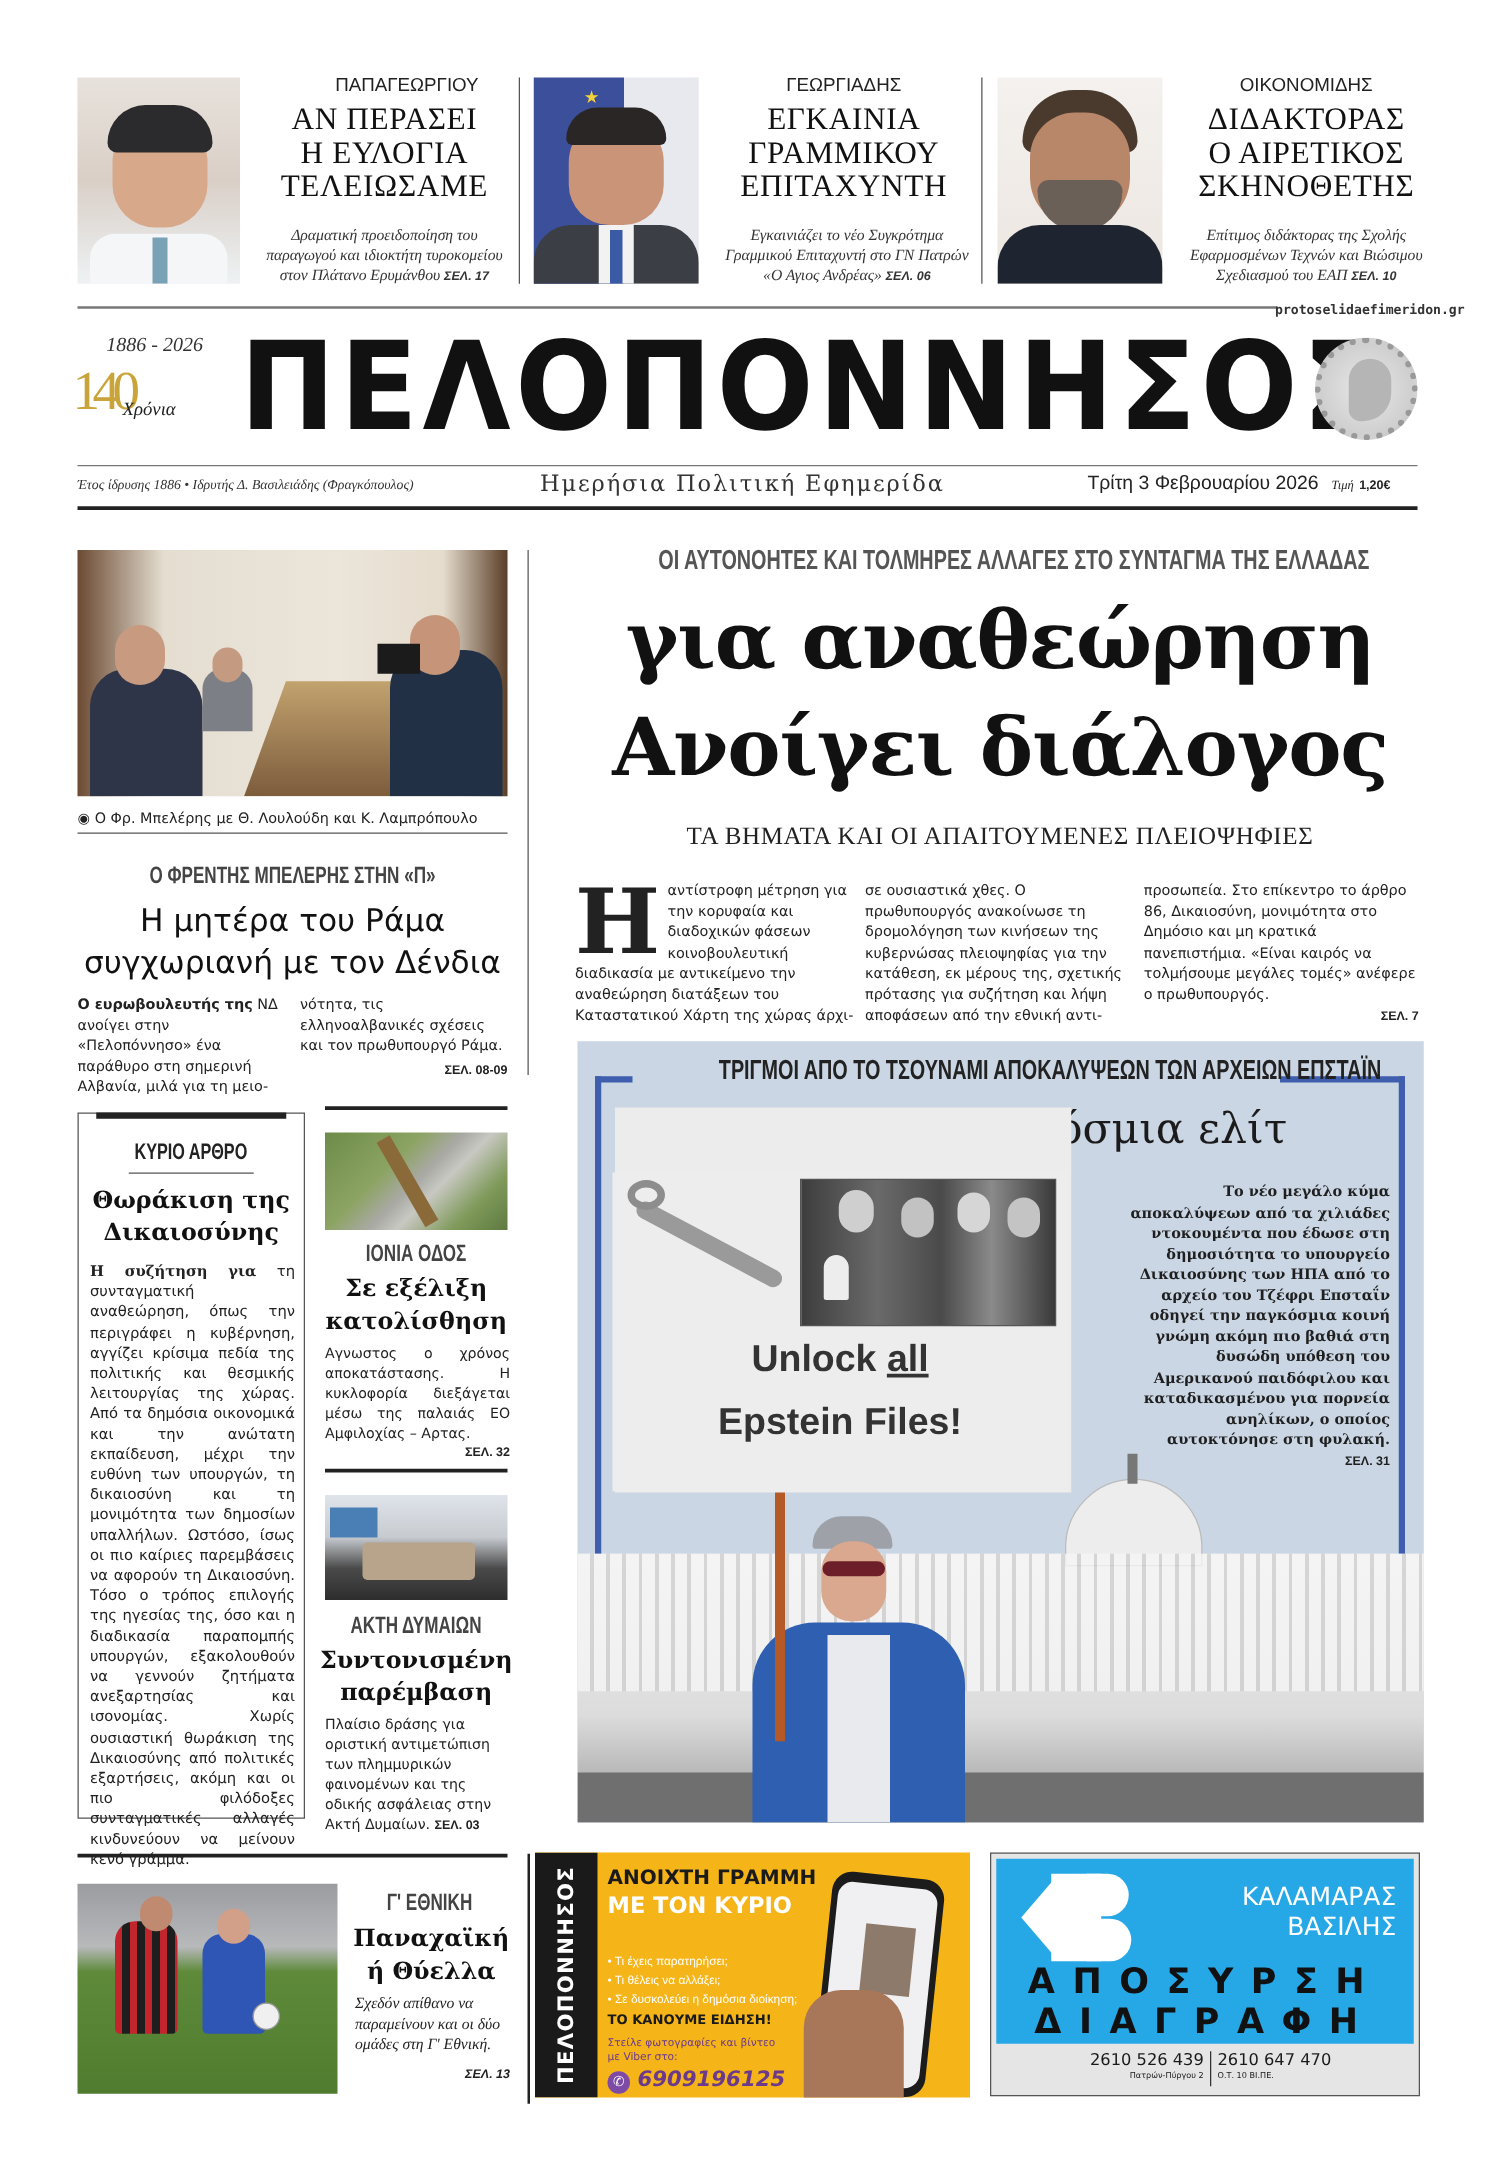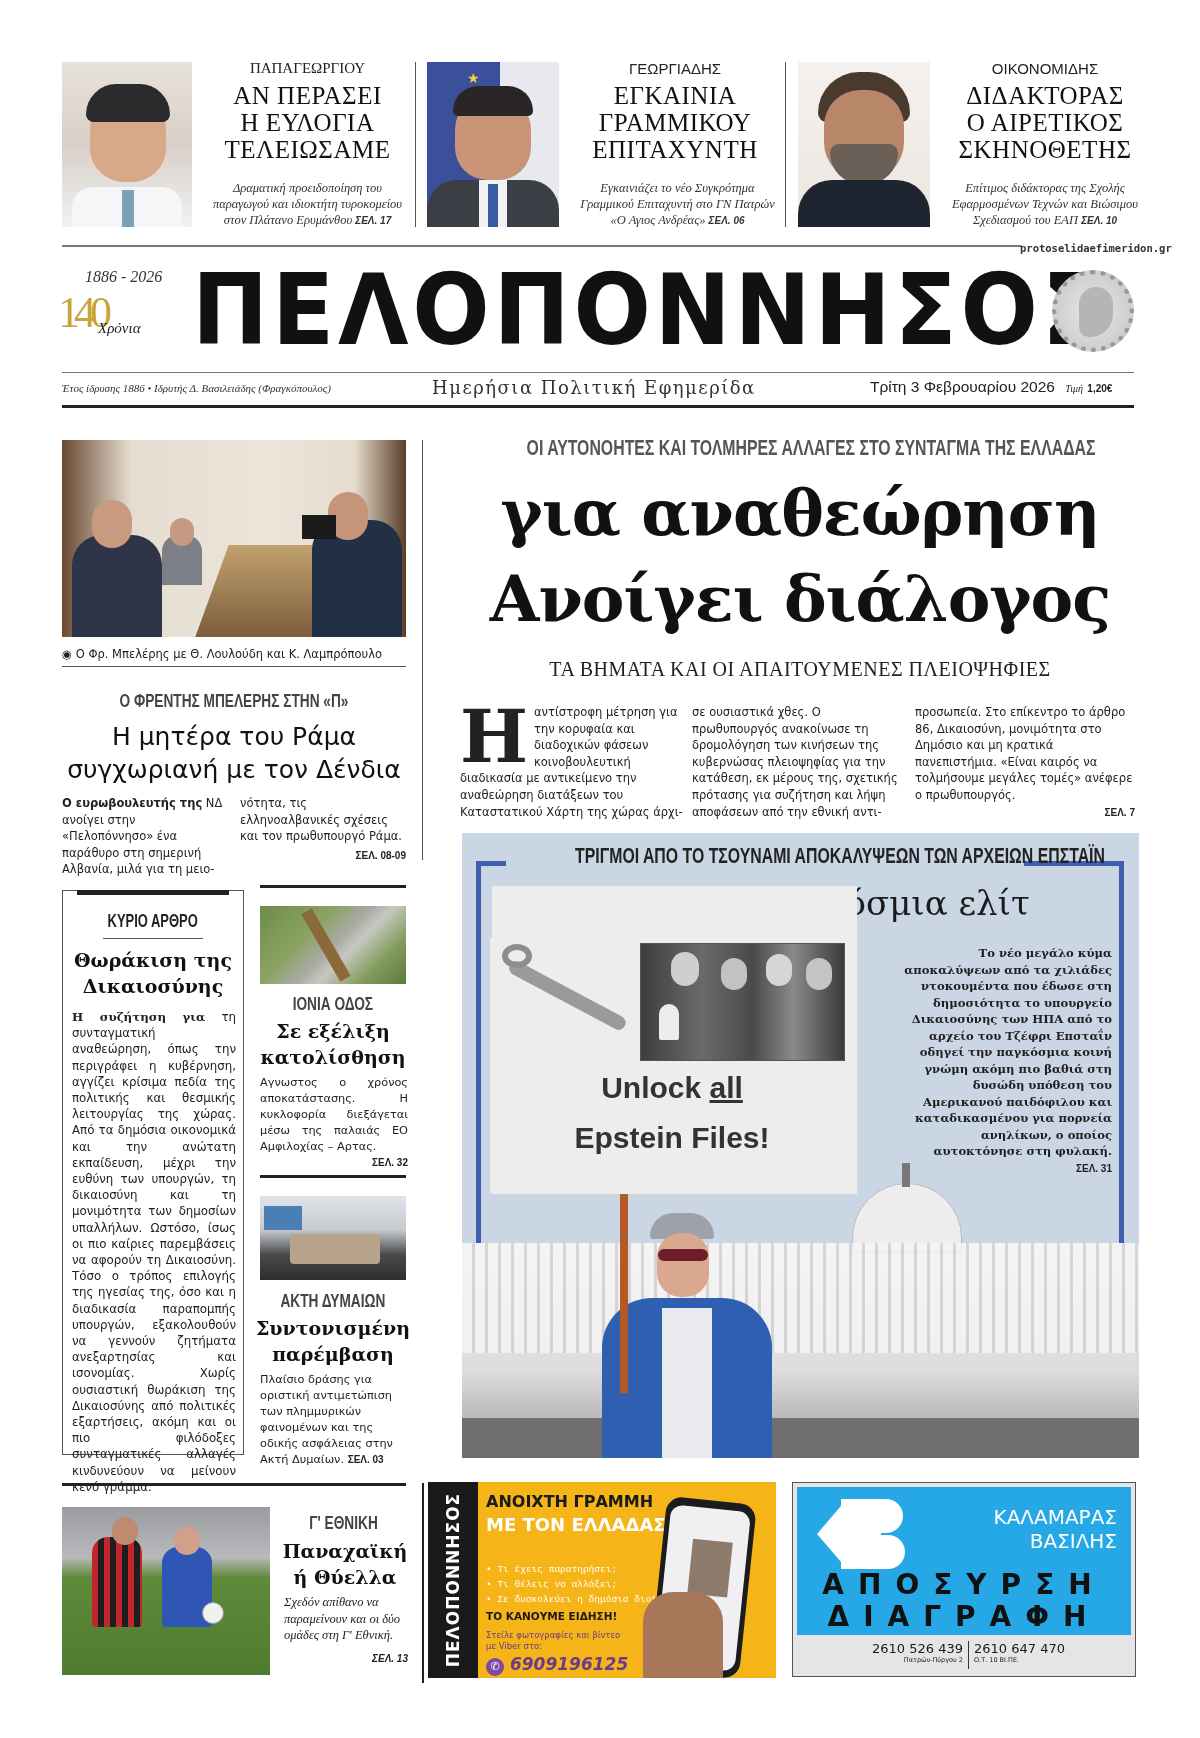--- a/index.html
+++ b/index.html
@@ -19,21 +19,21 @@
 <body>
 
 <div>
 
   <div class="abs photo" style="left:62px;top:62px;width:130px;height:165px;background:linear-gradient(180deg,#e8e2dc 0%,#d9cfc7 50%,#eef2f4 100%);">
     <div style="position:absolute;left:28px;top:30px;width:76px;height:90px;border-radius:40px 40px 36px 36px;background:#d8a88a;"></div>
     <div style="position:absolute;left:24px;top:22px;width:84px;height:38px;border-radius:40px 40px 10px 10px;background:#2b2a2c;"></div>
     <div style="position:absolute;left:10px;top:125px;width:110px;height:40px;background:#f4f6f8;border-radius:20px 20px 0 0;"></div>
     <div style="position:absolute;left:60px;top:128px;width:12px;height:37px;background:#7aa2b6;"></div>
   </div>
-  <div class="abs kicker" style="left:205px;top:60px;width:205px;font-family:Liberation Serif, serif;">ΠΑΠΑΓΕΩΡΓΙΟΥ</div>
+  <div class="abs kicker" style="left:223px;top:60px;width:205px;">ΠΑΠΑΓΕΩΡΓΙΟΥ</div>
   <div class="abs teaser-title" style="left:200px;top:82px;width:215px;">
     <div>ΑΝ ΠΕΡΑΣΕΙ</div>
     <div>Η ΕΥΛΟΓΙΑ</div>
     <div>ΤΕΛΕΙΩΣΑΜΕ</div>
   </div>
   <div class="abs teaser-sub" style="left:205px;top:180px;width:205px;">
     <span>Δραματική προειδοποίηση του παραγωγού και ιδιοκτήτη τυροκομείου στον Πλάτανο Ερυμάνθου</span>
     <span class="sel">ΣΕΛ. 17</span>
   </div>
   <div class="vrule" style="left:415px;top:62px;height:165px;"></div>
@@ -273,22 +273,22 @@
 <div class="abs" style="left:284px;top:1594px;width:124px;font-family:'Liberation Serif',serif;font-style:italic;font-size:12.5px;line-height:16.5px;color:#222;">
   <span>Σχεδόν απίθανο να παραμείνουν και οι δύο ομάδες στη Γ' Εθνική.</span>
   <div style="text-align:right;margin-top:6px;"><span class="sel">ΣΕΛ. 13</span></div>
 </div>
 
 <div class="abs" style="left:428px;top:1482px;width:348px;height:196px;background:#f5b417;overflow:hidden;">
   <div class="abs" style="left:0;top:0;width:50px;height:196px;background:#1a1a1a;">
     <div class="abs" style="left:25px;top:98px;transform:translate(-50%,-50%) rotate(-90deg);font-family:'DejaVu Sans',sans-serif;font-weight:bold;font-size:17px;color:#fff;white-space:nowrap;letter-spacing:1px;">ΠΕΛΟΠΟΝΝΗΣΟΣ</div>
   </div>
   <div class="abs" style="left:58px;top:10px;font-family:'DejaVu Sans',sans-serif;font-weight:bold;font-size:16px;color:#1a1a1a;">ΑΝΟΙΧΤΗ ΓΡΑΜΜΗ</div>
-  <div class="abs" style="left:58px;top:32px;font-family:'DejaVu Sans',sans-serif;font-weight:bold;font-size:18px;color:#ffffff;">ΜΕ ΤΟΝ ΕΛΛΑΔΑΣ</div>
-  <div class="abs" style="left:58px;top:80px;font-family:Liberation Mono, monospace;font-size:9.5px;line-height:15px;color:#fff;">
+  <div class="abs" style="left:58px;top:32px;font-family:'DejaVu Sans',sans-serif;font-weight:bold;font-size:18px;color:#ffffff;">ΜΕ ΤΟΝ ΚΥΡΙΟ</div>
+  <div class="abs" style="left:58px;top:80px;font-family:Liberation Sans, sans-serif;font-size:9.5px;line-height:15px;color:#fff;">
     <div>• <span>Τι έχεις παρατηρήσει;</span></div>
     <div>• <span>Τι θέλεις να αλλάξει;</span></div>
     <div>• <span>Σε δυσκολεύει η δημόσια διοίκηση;</span></div>
   </div>
   <div class="abs" style="left:58px;top:128px;font-family:'DejaVu Sans',sans-serif;font-weight:bold;font-size:10.5px;color:#1a1a1a;">ΤΟ ΚΑΝΟΥΜΕ ΕΙΔΗΣΗ!</div>
   <div class="abs" style="left:58px;top:148px;width:140px;font-family:'DejaVu Sans',sans-serif;font-size:8.5px;line-height:11px;color:#6b3a8a;">Στείλε φωτογραφίες και βίντεο με Viber στο:</div>
   <div class="abs" style="left:58px;top:172px;font-family:'DejaVu Sans',sans-serif;font-weight:bold;font-style:italic;font-size:17px;color:#6b3a8a;">
     <span style="display:inline-block;width:18px;height:18px;border-radius:50%;background:#7d4aa5;color:#fff;font-size:11px;text-align:center;line-height:18px;font-style:normal;">✆</span>
     <span>6909196125</span>
   </div>

